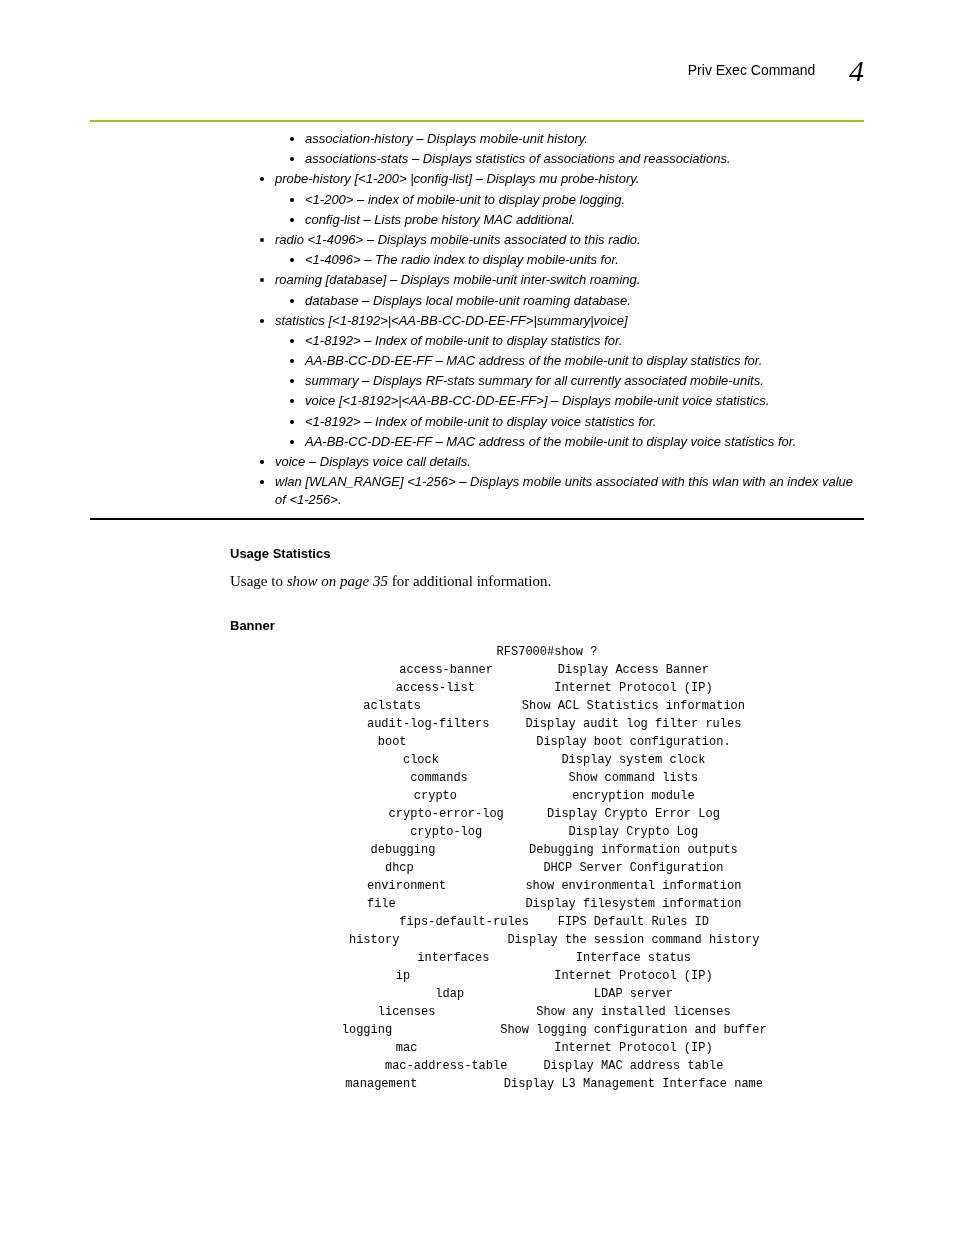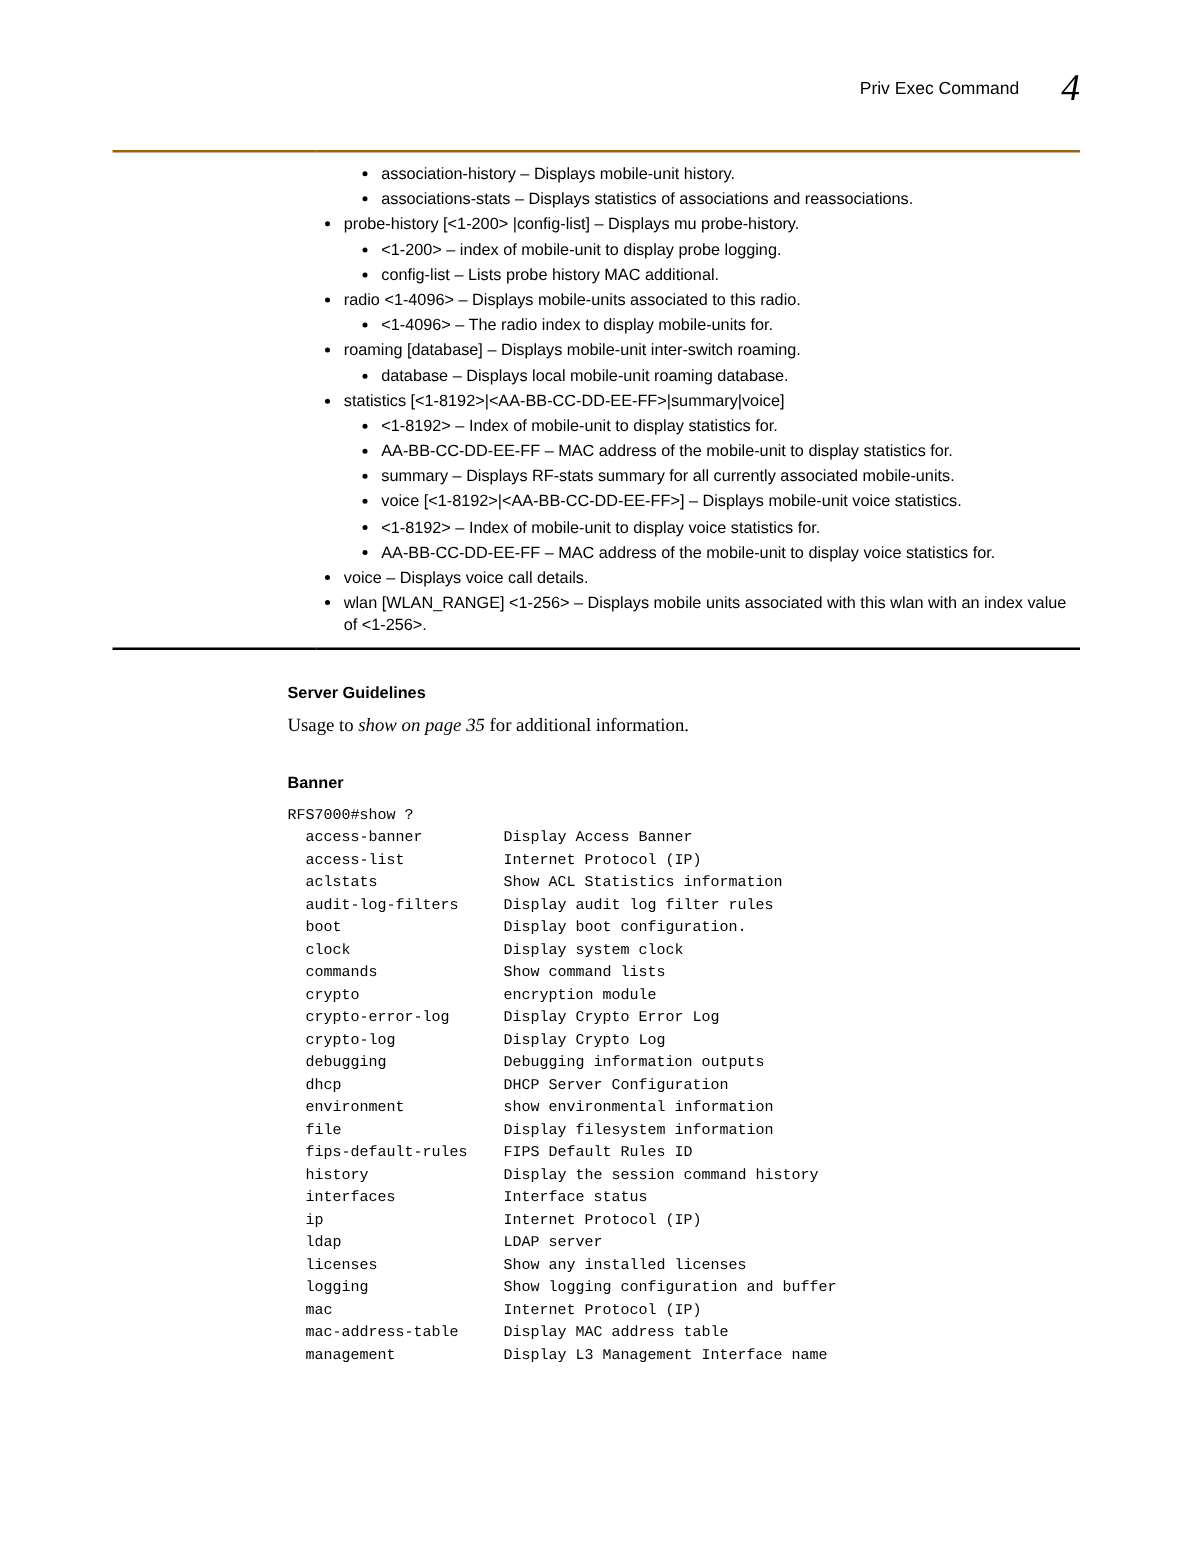--- a/index.html
+++ b/index.html
@@ -23,22 +23,23 @@
   }
   .chapter-num {
     font-family: Georgia, 'Times New Roman', serif;
     font-size: 30px;
     font-style: italic;
     vertical-align: middle;
   }
   table.main-table {
     width: 100%;
     border-collapse: collapse;
-    border-top: 2px solid #a16207;
+    border-top: 2px solid #84cc16;
     border-bottom: 2px solid #000;
+    font-style: italic;
   }
   table.main-table td {
     vertical-align: top;
     padding: 6px 4px;
   }
   td.param-col {
     width: 155px;
     font-weight: bold;
   }
   tr.sep td {
@@ -67,20 +68,21 @@
     margin-left: 140px;
   }
   .guidelines-text em {
   }
   pre.example {
     font-family: "Courier New", monospace;
     font-size: 12px;
     line-height: 1.5;
     margin-left: 140px;
     margin-top: 6px;
+    text-align: center;
   }
 </style>
 </head>
 <body>
 
 <div class="page-header">
   <span class="header-title">Priv Exec Command</span>
   <span class="chapter-num">4</span>
 </div>
 
@@ -127,21 +129,21 @@
           </ul>
         </li>
         <li>voice – Displays voice call details.</li>
         <li>wlan [WLAN_RANGE] &lt;1-256&gt; – Displays mobile units associated with this wlan with an index value of &lt;1-256&gt;.</li>
       </ul>
     </td>
   </tr>
 </tbody>
   </table>
 
-<div class="section-heading">Server Guidelines</div>
+<div class="section-heading">Usage Statistics</div>
 <div class="guidelines-text">
   <span>Usage to </span><em>show on page 35</em><span> for additional information.</span>
 </div>
 
 <div class="section-heading">Banner</div>
 <pre class="example">RFS7000#show ?
   access-banner         Display Access Banner
   access-list           Internet Protocol (IP)
   aclstats              Show ACL Statistics information
   audit-log-filters     Display audit log filter rules

